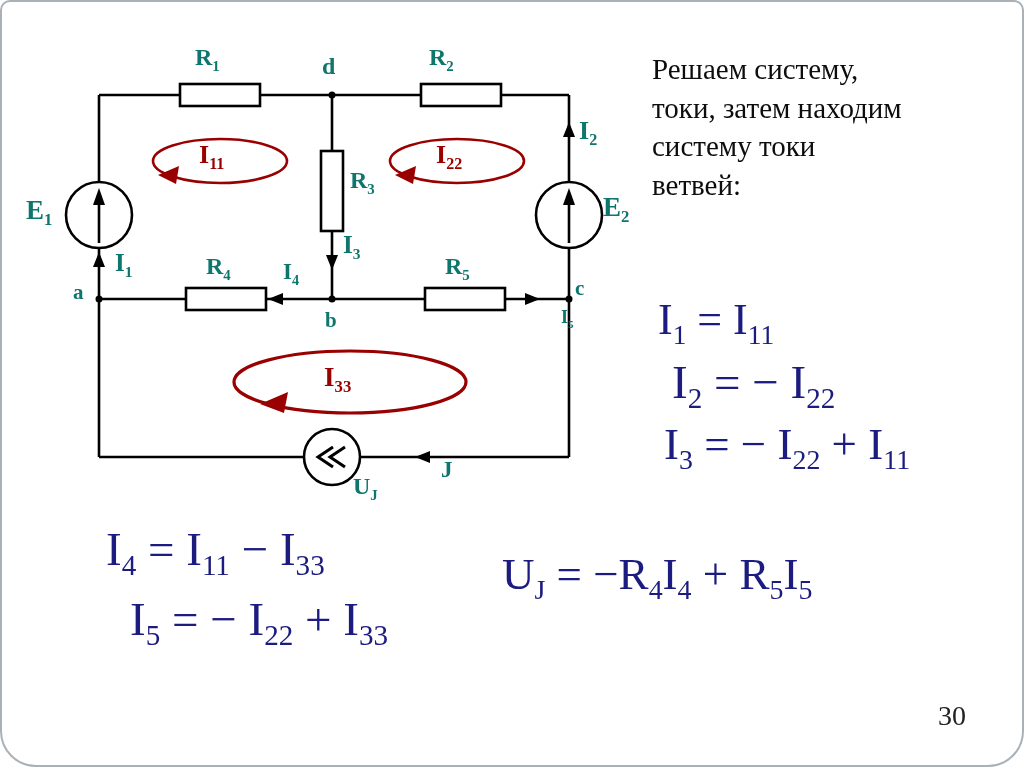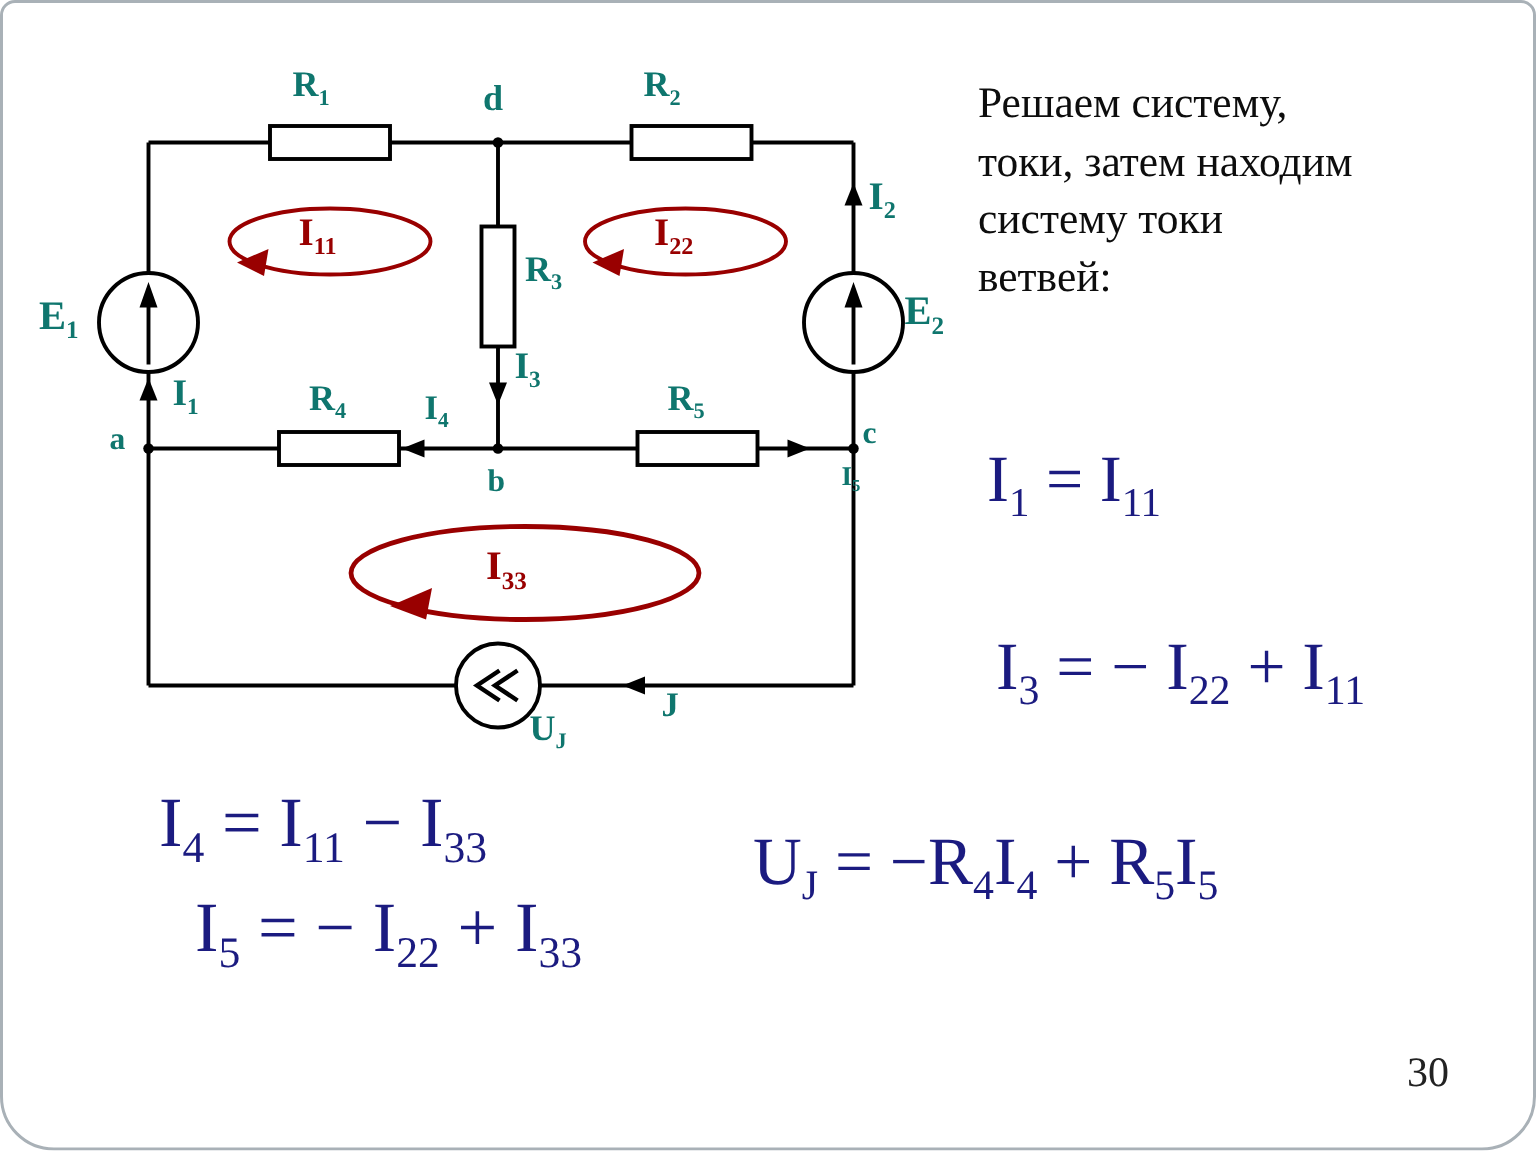--- a/index.html
+++ b/index.html
@@ -154,20 +154,21 @@
   <div class="clabel red" style="left:322px; top:362px; font-size:27px;">I<sub>33</sub></div>
 
   <div class="desc">
     <div>Решаем систему,</div>
     <div>токи, затем находим</div>
     <div>систему токи</div>
     <div>ветвей:</div>
   </div>
 
   <div class="formula" style="left:656px; top:296px; font-size:44px;">I<sub>1</sub> = I<sub>11</sub></div>
+  <div class="formula" style="left:670px; top:357px; font-size:47px;">I<sub>2</sub> = − I<sub>22</sub></div>
   <div class="formula" style="left:662px; top:420px; font-size:45px;">I<sub>3</sub> = − I<sub>22</sub> + I<sub>11</sub></div>
   <div class="formula" style="left:104px; top:524px; font-size:47px;">I<sub>4</sub> = I<sub>11</sub> − I<sub>33</sub></div>
   <div class="formula" style="left:128px; top:594px; font-size:47px;">I<sub>5</sub> = − I<sub>22</sub> + I<sub>33</sub></div>
   <div class="formula" style="left:500px; top:550px; font-size:45px;">U<sub>J</sub> = −R<sub>4</sub>I<sub>4</sub> + R<sub>5</sub>I<sub>5</sub></div>
 
   <div class="pagenum">30</div>
 
 </div>
 
 </body></html>

